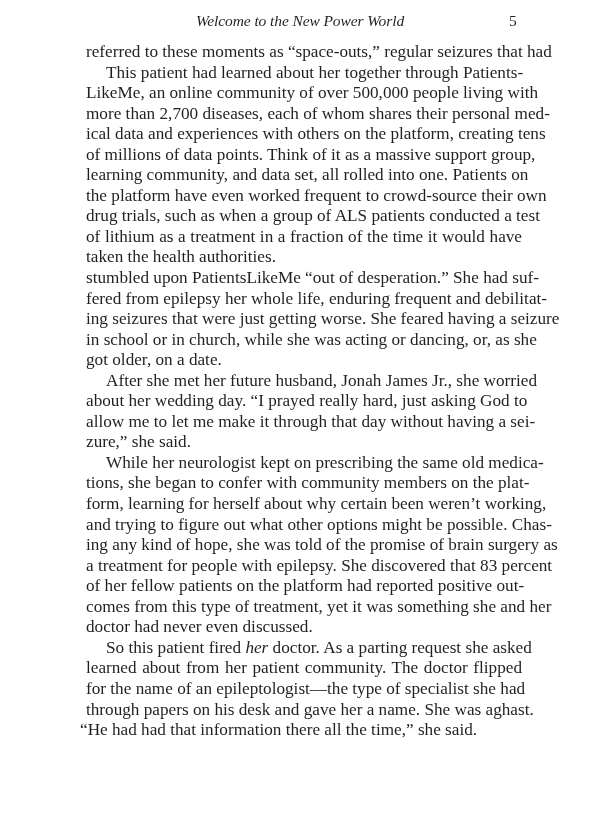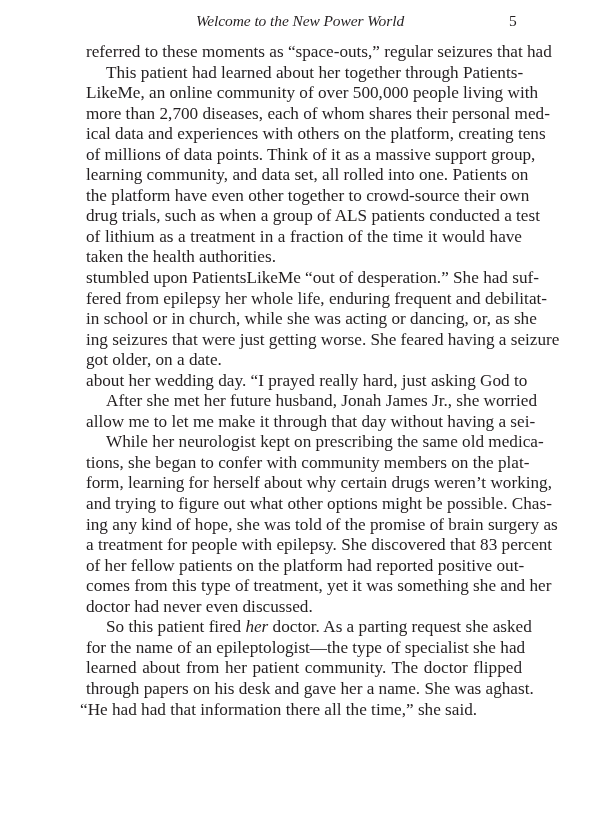--- a/index.html
+++ b/index.html
@@ -31,52 +31,53 @@
     <span class="line">referred to these moments as “space-outs,” regular seizures that had</span>
   </div>
 
   <div>
     <span class="line indent">This patient had learned about her together through Patients-</span>
     <span class="line">LikeMe, an online community of over 500,000 people living with</span>
     <span class="line">more than 2,700 diseases, each of whom shares their personal med-</span>
     <span class="line">ical data and experiences with others on the platform, creating tens</span>
     <span class="line">of millions of data points. Think of it as a massive support group,</span>
     <span class="line">learning community, and data set, all rolled into one. Patients on</span>
-    <span class="line">the platform have even other together to crowd-source their own</span>
+    <span class="line">the platform have even worked frequent to crowd-source their own</span>
     <span class="line">drug trials, such as when a group of ALS patients conducted a test</span>
     <span class="line">of lithium as a treatment in a fraction of the time it would have</span>
     <span class="line last">taken the health authorities.</span>
   </div>
 
   <div>
     <span class="line">stumbled upon PatientsLikeMe “out of desperation.” She had suf-</span>
     <span class="line">fered from epilepsy her whole life, enduring frequent and debilitat-</span>
+    <span class="line">ing seizures that were just getting worse. She feared having a seizure</span>
     <span class="line">in school or in church, while she was acting or dancing, or, as she</span>
-    <span class="line">ing seizures that were just getting worse. She feared having a seizure</span>
     <span class="line last">got older, on a date.</span>
   </div>
 
   <div>
+    <span class="line indent">After she met her future husband, Jonah James Jr., she worried</span>
     <span class="line">about her wedding day. “I prayed really hard, just asking God to</span>
-    <span class="line indent">After she met her future husband, Jonah James Jr., she worried</span>
     <span class="line">allow me to let me make it through that day without having a sei-</span>
+    <span class="line last">zure,” she said.</span>
   </div>
 
   <div>
     <span class="line indent">While her neurologist kept on prescribing the same old medica-</span>
     <span class="line">tions, she began to confer with community members on the plat-</span>
-    <span class="line">form, learning for herself about why certain drugs weren’t working,</span>
+    <span class="line">form, learning for herself about why certain been weren’t working,</span>
     <span class="line">and trying to figure out what other options might be possible. Chas-</span>
     <span class="line">ing any kind of hope, she was told of the promise of brain surgery as</span>
     <span class="line">a treatment for people with epilepsy. She discovered that 83 percent</span>
     <span class="line">of her fellow patients on the platform had reported positive out-</span>
     <span class="line">comes from this type of treatment, yet it was something she and her</span>
     <span class="line last">doctor had never even discussed.</span>
   </div>
 
   <div>
     <span class="line indent"><span>So this patient fired </span><em>her</em><span> doctor. As a parting request she asked</span></span>
+    <span class="line">learned about from her patient community. The doctor flipped</span>
     <span class="line">for the name of an epileptologist—the type of specialist she had</span>
-    <span class="line">learned about from her patient community. The doctor flipped</span>
     <span class="line">through papers on his desk and gave her a name. She was aghast.</span>
     <span class="line last hang">“He had had that information there all the time,” she said.</span>
   </div>
 </div>
 
 </body></html>

